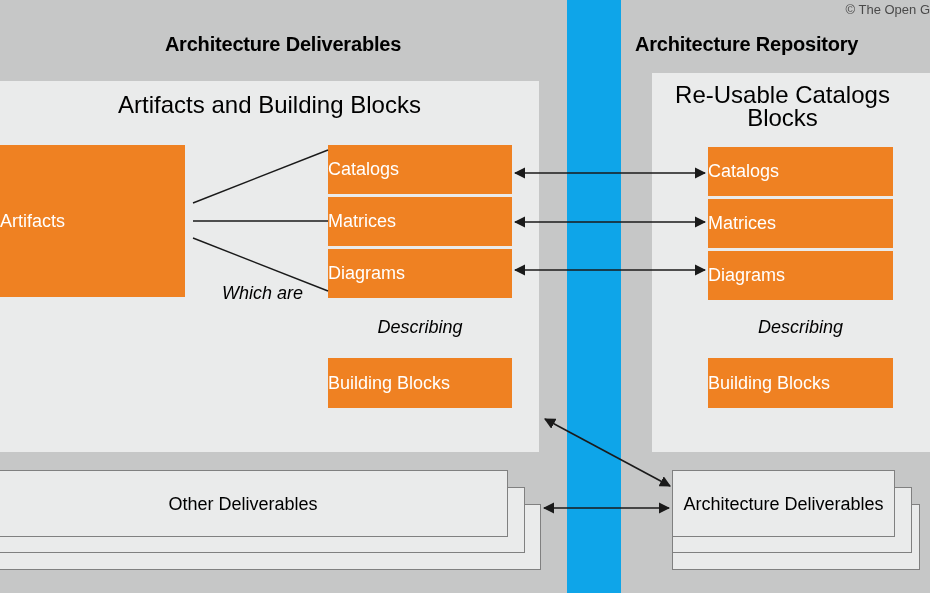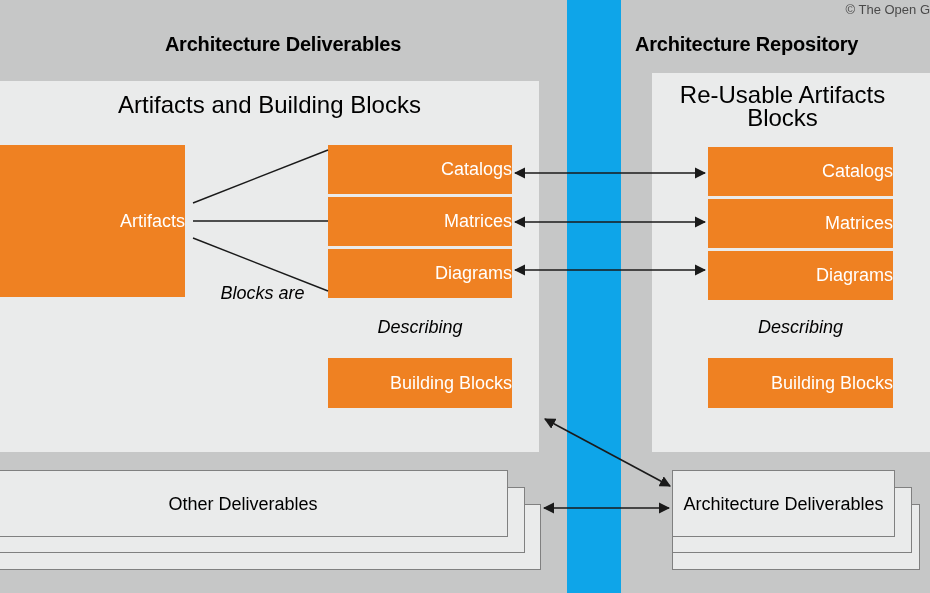--- a/index.html
+++ b/index.html
@@ -46,21 +46,21 @@
   }
   #inner-title-left{left:0px;top:93px;width:539px;}
   #inner-title-right{left:660px;top:83px;width:245px;}
 
   
   .orange{
     position:absolute;
     background:#ef8122;
     color:#ffffff;
     font-size:18px;
-    display:flex;align-items:center;justify-content:flex-end;
+    display:flex;align-items:center;justify-content:flex-start;
     box-sizing:border-box;
   }
   #box-artifacts{left:0;top:145px;width:185px;height:152px;}
 
   #box-cat-l{left:328px;top:145px;width:184px;height:49px;}
   #box-mat-l{left:328px;top:197px;width:184px;height:49px;}
   #box-dia-l{left:328px;top:249px;width:184px;height:49px;}
   #box-bb-l{left:328px;top:358px;width:184px;height:50px;}
 
   #box-cat-r{left:708px;top:147px;width:185px;height:49px;}
@@ -113,21 +113,21 @@
 
   <div class="inner" id="inner-left"></div>
   <div class="inner" id="inner-right"></div>
 
   <div class="copyright">© The Open G</div>
 
   <div class="panel-title" id="title-left">Architecture Deliverables</div>
   <div class="panel-title" id="title-right">Architecture Repository</div>
 
   <div class="inner-title" id="inner-title-left">Artifacts and Building Blocks</div>
-  <div class="inner-title" id="inner-title-right">Re-Usable Artifacts Blocks</div>
+  <div class="inner-title" id="inner-title-right">Re-Usable Catalogs Blocks</div>
 
   <div class="orange" id="box-artifacts">
     <span>Artifacts</span>
   </div>
   <div class="orange" id="box-cat-l">
     <span>Catalogs</span>
   </div>
   <div class="orange" id="box-mat-l">
     <span>Matrices</span>
   </div>
@@ -144,21 +144,21 @@
   <div class="orange" id="box-mat-r">
     <span>Matrices</span>
   </div>
   <div class="orange" id="box-dia-r">
     <span>Diagrams</span>
   </div>
   <div class="orange" id="box-bb-r">
     <span>Building Blocks</span>
   </div>
 
-  <div class="annot" id="annot-whichare">Blocks are</div>
+  <div class="annot" id="annot-whichare">Which are</div>
   <div class="annot" id="annot-desc-l">Describing</div>
   <div class="annot" id="annot-desc-r">Describing</div>
 
   <div class="card" id="card-l3"></div>
   <div class="card" id="card-l2"></div>
   <div class="card" id="card-l1">
     <div class="card-label">Other Deliverables</div>
   </div>
 
   <div class="card" id="card-r3"></div>

